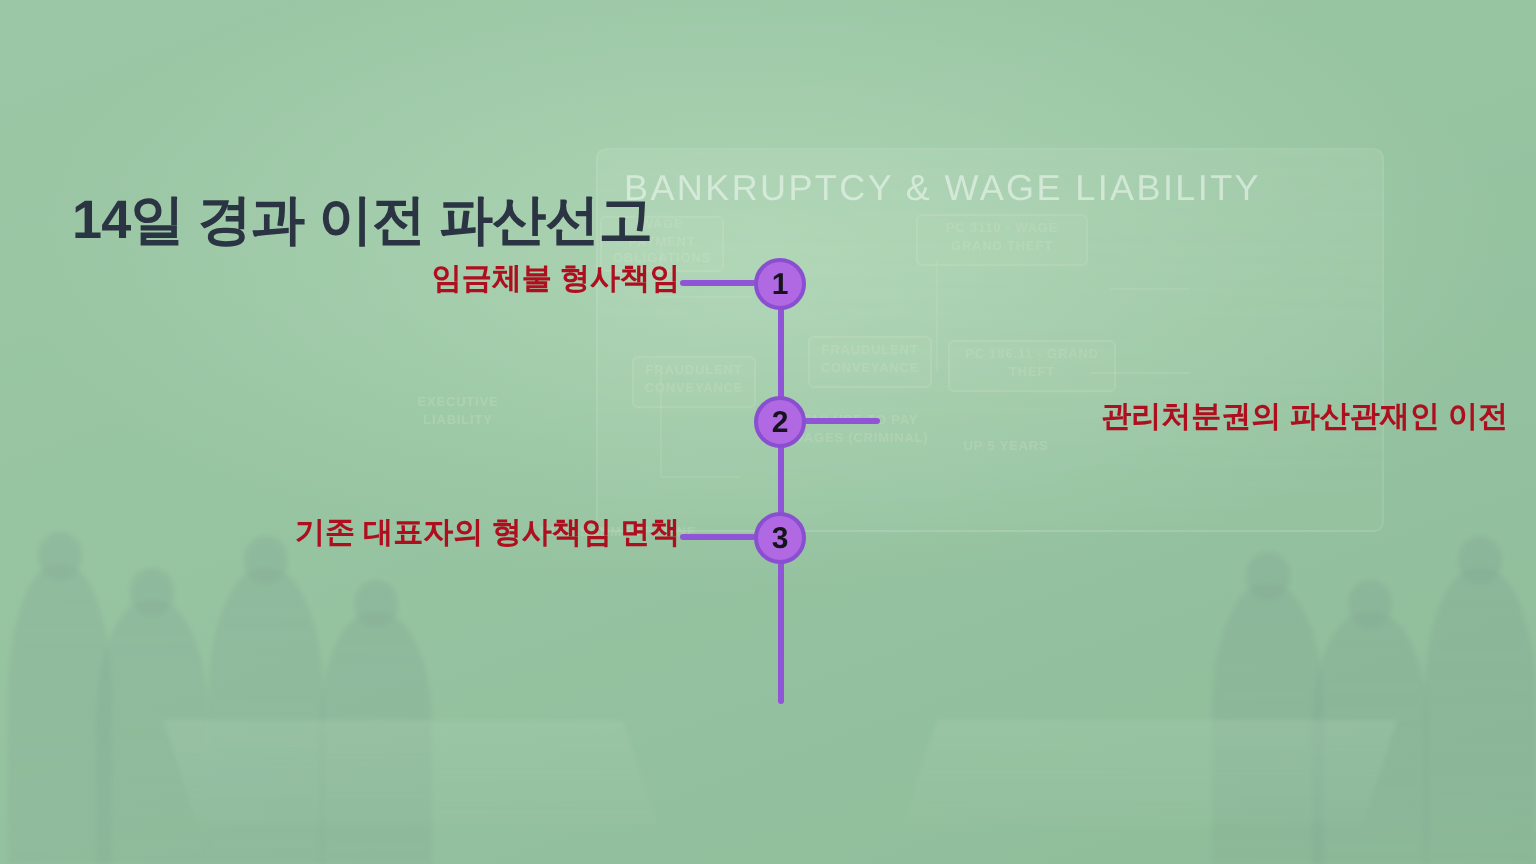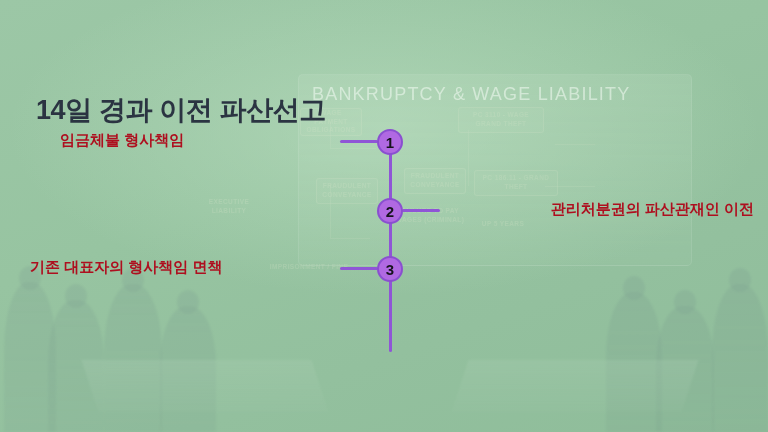--- a/index.html
+++ b/index.html
@@ -73,21 +73,21 @@
   .node-1{left:377px;top:129px;}
   .node-2{left:377px;top:198px;}
   .node-3{left:377px;top:256px;}
 
   .conn{position:absolute;height:3px;background:#8f55d6;border-radius:2px;}
   .conn-1{left:340px;top:140px;width:38px;}
   .conn-2{left:402px;top:209px;width:38px;}
   .conn-3{left:340px;top:267px;width:38px;}
 
   .block{position:absolute;}
-  .block.right-al{text-align:left;}
+  .block.right-al{text-align:right;}
   .block.left-al{text-align:right;}
   .head-red{
     font-size:15px;font-weight:bold;color:#ae0f1f;
     line-height:1.25;white-space:nowrap;
   }
   .body-txt{
     margin-top:7px;font-size:12px;line-height:1.62;
     color:#313e4c;font-weight:500;
   }
   .body-txt b{font-weight:bold;color:#1f2b38;}

